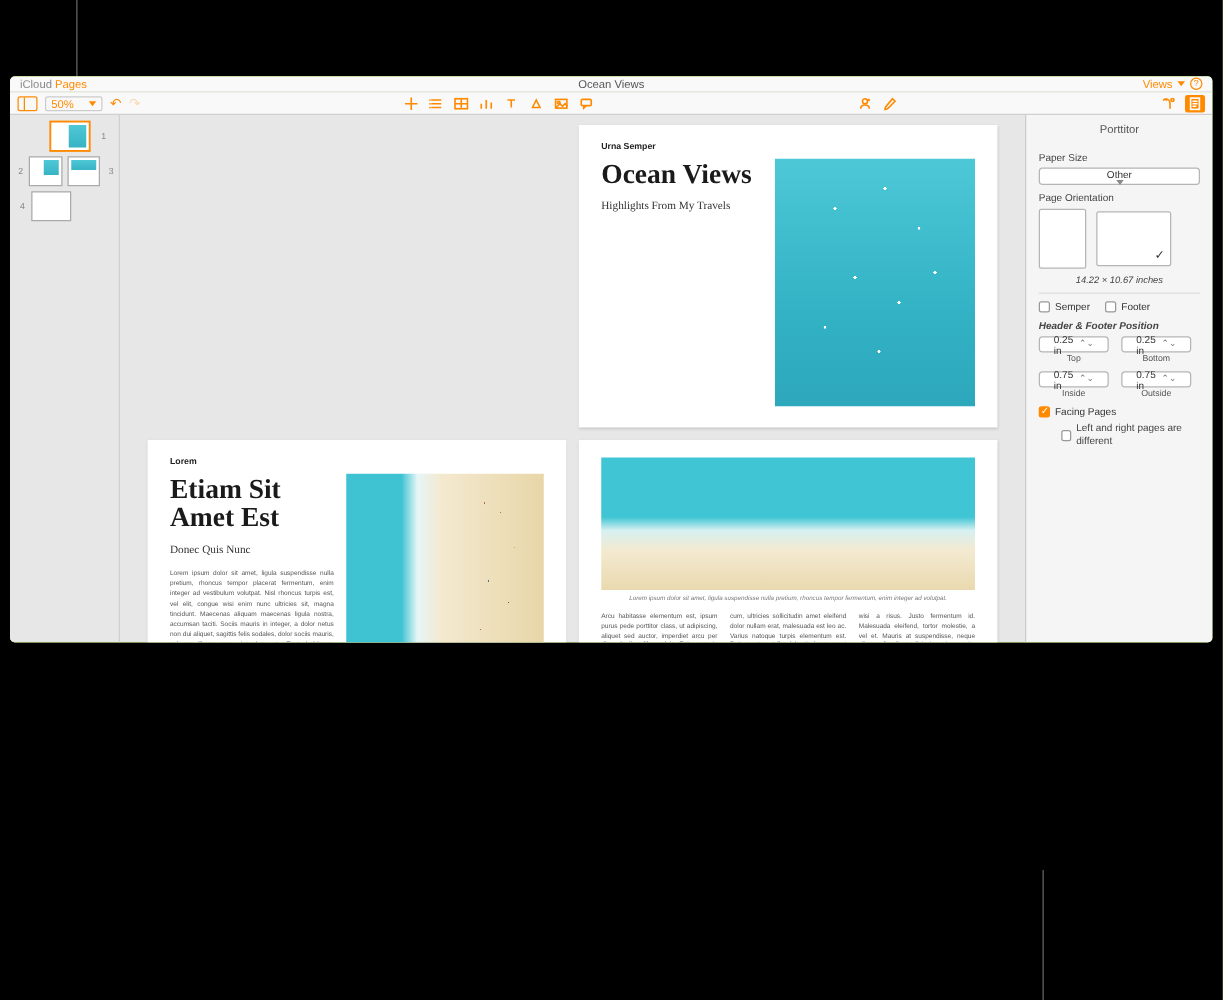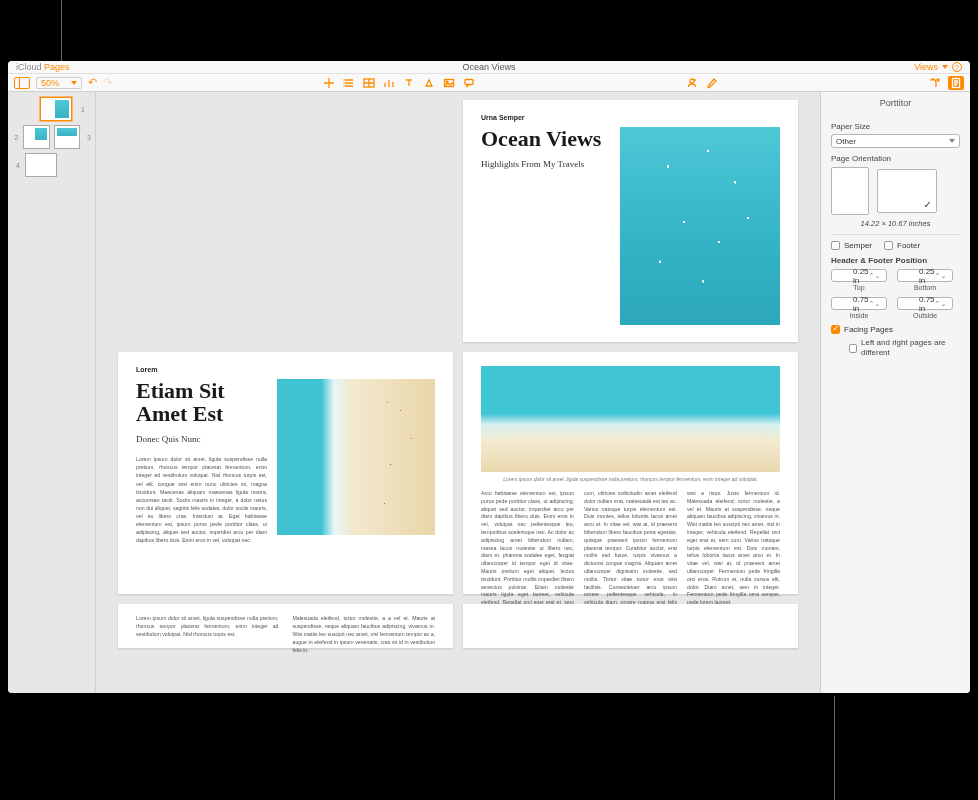--- a/index.html
+++ b/index.html
@@ -1,20 +1,20 @@
 <!DOCTYPE html>
 <html><head>
 <meta charset="utf-8">
 <style>
   * { box-sizing: border-box; margin: 0; padding: 0; }
   html, body { width: 978px; height: 800px; font-family: -apple-system, Helvetica, Arial, sans-serif; background:#000; }
   .outer { width:978px; height:800px; position:relative; }
   .callout-line-left { position:absolute; top:0; left:61px; width:1px; height:70px; background:#666; }
   .callout-line-right { position:absolute; top:696px; left:834px; width:1px; height:106px; background:#666; }
-  .app-window { position:absolute; top:61px; left:8px; width:962px; height:632px; background:#bef264; display:flex; flex-direction:column; border-radius:4px; overflow:hidden; }
+  .app-window { position:absolute; top:61px; left:8px; width:962px; height:453px; background:#bef264; display:flex; flex-direction:column; border-radius:4px; overflow:hidden; }
   .titlebar { height:13px; display:flex; align-items:center; justify-content:space-between; padding:0 8px; font-size:9px; color:#555; background:#f9f9f9; border-bottom:1px solid #e0e0e0; }
   .titlebar .brand { color:#FF8A00; font-weight:500; }
   .titlebar .brand .b1 { color:#888; }
   .titlebar .doc { position:absolute; left:0; right:0; text-align:center; pointer-events:none; }
   .titlebar .user { color:#FF8A00; display:flex; align-items:center; gap:4px; }
   .toolbar { height:18px; display:flex; align-items:center; gap:6px; padding:0 6px; background:#f9f9f9; border-bottom:1px solid #d0d0d0; font-size:9px; color:#FF8A00; }
   .toolbar .side-btn { width:16px; height:12px; border:1px solid #FF8A00; border-radius:2px; display:flex; align-items:center; justify-content:center; position:relative; }
   .toolbar .side-btn::after { content:''; position:absolute; left:4px; top:0; bottom:0; width:1px; background:#FF8A00; }
   .toolbar .zoom { border:1px solid #ccc; border-radius:2px; padding:0 4px; color:#FF8A00; display:flex; align-items:center; gap:12px; height:12px; }
   .toolbar .undo,.toolbar .redo { color:#FF8A00; font-size:11px; }
@@ -44,34 +44,34 @@
   .beach-wide { width:100%; height:106px; background:linear-gradient(180deg,#40c5d4 0%, #40c5d4 45%, #d6f0f1 55%, #f3ead1 70%, #ead9af 100%); margin-bottom:4px; }
   .caption { font-size:5px; font-style:italic; text-align:center; color:#777; margin-bottom:8px; }
   .cols3 { column-count:3; column-gap:10px; font-size:5.2px; line-height:1.5; text-align:justify; color:#555; }
   .body-text { font-size:5.2px; line-height:1.55; text-align:justify; margin-bottom:6px; }
   .page.bottom { height:44px; padding:10px 18px; }
   
   .inspector { width:150px; background:#f5f5f5; border-left:1px solid #ccc; font-size:8px; color:#333; }
   .insp-title { text-align:center; font-size:9px; padding:6px 0 4px; color:#555; }
   .insp-sec { padding:4px 10px 6px; }
   .insp-label { font-size:8px; color:#444; margin-top:6px; }
-  .insp-select { margin-top:3px; height:14px; border:1px solid #b5b5b5; border-radius:3px; background:#fff; display:flex; align-items:center; justify-content:space-between; padding:0 4px; font-size:8px; color:#333; }
+  .insp-select { margin-top:3px; height:14px; border:1px solid #b5b5b5; border-radius:3px; background:#fff; display:flex; align-items:center; justify-content:space-between; padding:0 4px; font-size:8px; color:#333;flex-direction:column; }
   .orient-row { display:flex; gap:8px; margin-top:4px; }
   .orient { width:56px; height:42px; border:1px solid #b5b5b5; border-radius:2px; background:#fff; position:relative; }
   .orient.selected::after { content:'✓'; position:absolute; right:4px; bottom:2px; font-size:10px; }
   .dims { text-align:center; font-size:7.5px; color:#444; margin-top:4px;font-style:italic; }
   .hr { border-top:1px solid #ddd; margin:6px 0; }
   .check-row { display:flex; gap:12px; }
   .chk { display:flex; align-items:center; gap:4px; font-size:8px; }
   .box { width:9px; height:9px; border:1px solid #999; border-radius:2px; background:#fff; }
   .box.on { background:#FF8A00; border-color:#FF8A00; position:relative; }
   .box.on::after { content:'✓'; color:#fff; font-size:8px; position:absolute; top:-2px; left:0.5px; }
   .hfpos { display:flex; flex-wrap:wrap; gap:6px 10px; margin-top:4px; }
   .stepper { display:flex; flex-direction:column; align-items:center; width:56px; }
-  .stepper .val { width:56px; height:13px; border:1px solid #b5b5b5; border-radius:3px; background:#fff; font-size:8px; display:flex; align-items:center; justify-content:space-between; padding:0 21px; }
+  .stepper .val { width:56px; height:13px; border:1px solid #b5b5b5; border-radius:3px; background:#fff; font-size:8px; display:flex; align-items:center; justify-content:space-between; padding:0 11px; }
   .stepper .arrow { font-size:7px; color:#777; line-height:1; }
   .stepper .lbl { font-size:7px; color:#555; margin-top:2px; }
   .indent { margin-left:18px; font-size:8px; color:#444; line-height:1.3; margin-top:4px; }
   .help-circle { width:10px; height:10px; border:1px solid #FF8A00; border-radius:50%; display:inline-flex; align-items:center; justify-content:center; font-size:7px; color:#FF8A00; }
   .chev{display:inline-block; width:0; height:0; border-left:3px solid transparent; border-right:3px solid transparent; border-top:4px solid #FF8A00;}
   .chev-gray{border-top-color:#888;}
 </style>
 </head>
 <body>
 
@@ -260,21 +260,21 @@
           <div class="check-row">
             <label class="chk">
                 <span class="box"></span>
                 <span>Semper</span>
               </label>
             <label class="chk">
                 <span class="box"></span>
                 <span>Footer</span>
               </label>
           </div>
-          <div class="insp-label" style="font-weight:600;">Header &amp; Footer Position</div>
+          <div class="insp-label" style="font-weight:600;font-style:italic;">Header &amp; Footer Position</div>
           <div class="hfpos">
             <div class="stepper">
               <div class="val">
                   <span>0.25 in</span>
                   <span class="arrow">⌃⌄</span>
                 </div>
               <div class="lbl">Top</div>
             </div>
             <div class="stepper">
               <div class="val">

